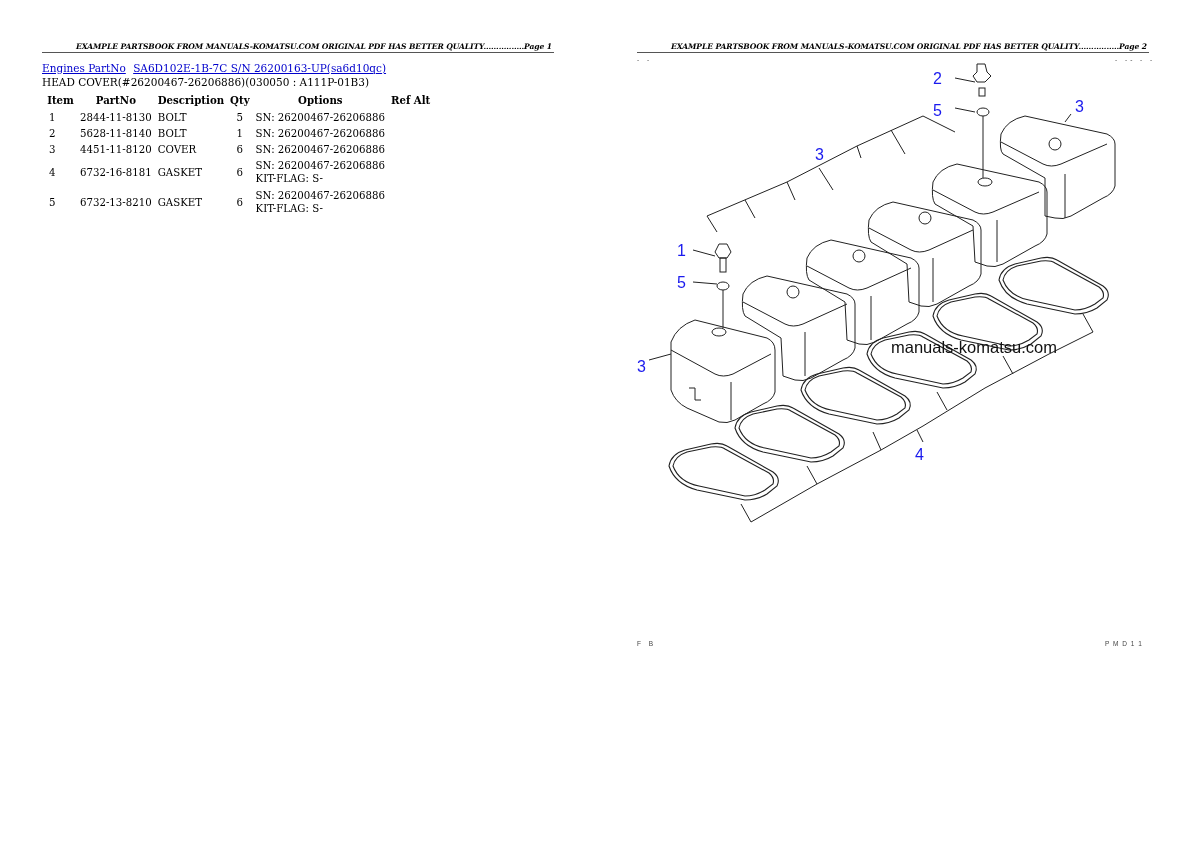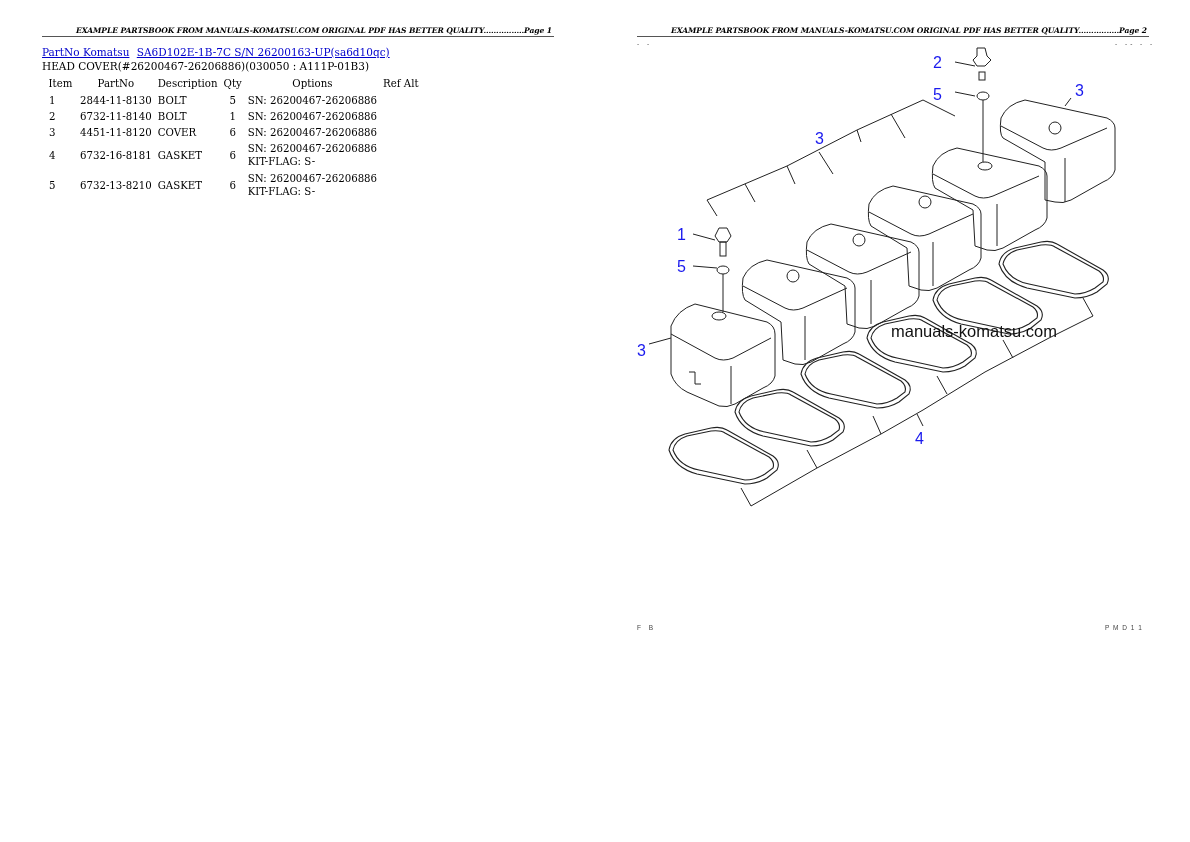--- a/index.html
+++ b/index.html
@@ -1,49 +1,49 @@
 <!DOCTYPE html>
 <html><head>
 <meta charset="utf-8">
 <style>
   html, body { margin:0; padding:0; background:#ffffff; }
   body { width:1190px; height:842px; position:relative; overflow:hidden; font-family:"DejaVu Serif", serif; color:#000; }
-  .page { position:absolute; top:0; height:733px; }
+  .page { position:absolute; top:16px; height:733px; }
   .page1 { left:0; width:595px; }
   .page2 { left:595px; width:595px; }
   .running-header { position:absolute; top:26px; font-family:"DejaVu Serif", serif; font-style:italic; font-weight:bold; font-size:7.6px; letter-spacing:-0.1px; white-space:nowrap; text-align:right; }
   .page1 .running-header { left:42px; width:510px; }
   .page2 .running-header { left:42px; width:510px; }
   .header-rule { position:absolute; top:36px; height:0; border-top:1px solid #555; }
   .page1 .header-rule { left:42px; width:512px; }
   .page2 .header-rule { left:42px; width:512px; }
   .breadcrumb { position:absolute; left:42px; top:46px; font-size:10.5px; white-space:nowrap; }
   .breadcrumb a { color:#0000cc; text-decoration:underline; margin-right:4px; cursor:pointer; }
   .section-title { position:absolute; left:42px; top:60px; font-size:10.5px; white-space:nowrap; }
   table.parts { position:absolute; left:44px; top:77px; border-collapse:collapse; font-size:10.2px; }
-  table.parts th { font-weight:normal; text-align:center; padding:1px 3px 3px 3px; white-space:nowrap; }
+  table.parts th { font-weight:bold; text-align:center; padding:1px 3px 3px 3px; white-space:nowrap; }
   table.parts td { padding:0 3px; height:16px; white-space:nowrap; vertical-align:middle; line-height:13px; }
   table.parts td.item { padding-left:5px; width:25px; }
   table.parts td.qty { text-align:center; }
   table.parts tr.tall td { height:30px; }
   .diagram { position:absolute; left:40px; top:42px; width:520px; height:480px; }
   .diagram svg { width:100%; height:100%; }
   .callout { position:absolute; font-family:"Liberation Sans", sans-serif; font-size:16px; color:#1a1aee; }
   .watermark { position:absolute; font-family:"Liberation Sans", sans-serif; font-size:16.5px; color:#111; white-space:nowrap; }
   .tiny-marks { position:absolute; font-family:"Liberation Sans", sans-serif; font-size:6.5px; color:#444; letter-spacing:3px; white-space:nowrap; }
 </style>
 </head>
 <body>
 
 <div class="page page1">
   <div class="running-header">EXAMPLE PARTSBOOK FROM MANUALS-KOMATSU.COM ORIGINAL PDF HAS BETTER QUALITY................Page 1</div>
   <div class="header-rule"></div>
 
   <div class="breadcrumb">
-    <a>PartNo Komatsu</a>
+    <a>Engines PartNo</a>
     <a>SA6D102E-1B-7C S/N 26200163-UP(sa6d10qc)</a>
   </div>
   <div class="section-title">HEAD COVER(#26200467-26206886)(030050 : A111P-01B3)</div>
 
   <table class="parts">
     <thead>
       <tr>
         <th>Item</th>
         <th>PartNo</th>
         <th>Description</th>
@@ -56,21 +56,21 @@
       <tr>
         <td class="item">1</td>
         <td>2844-11-8130</td>
         <td>BOLT</td>
         <td class="qty">5</td>
         <td><span>SN: 26200467-26206886</span></td>
         <td></td>
       </tr>
       <tr>
         <td class="item">2</td>
-        <td>6732-11-8140</td>
+        <td>5628-11-8140</td>
         <td>BOLT</td>
         <td class="qty">1</td>
         <td><span>SN: 26200467-26206886</span></td>
         <td></td>
       </tr>
       <tr>
         <td class="item">3</td>
         <td>4451-11-8120</td>
         <td>COVER</td>
         <td class="qty">6</td>

